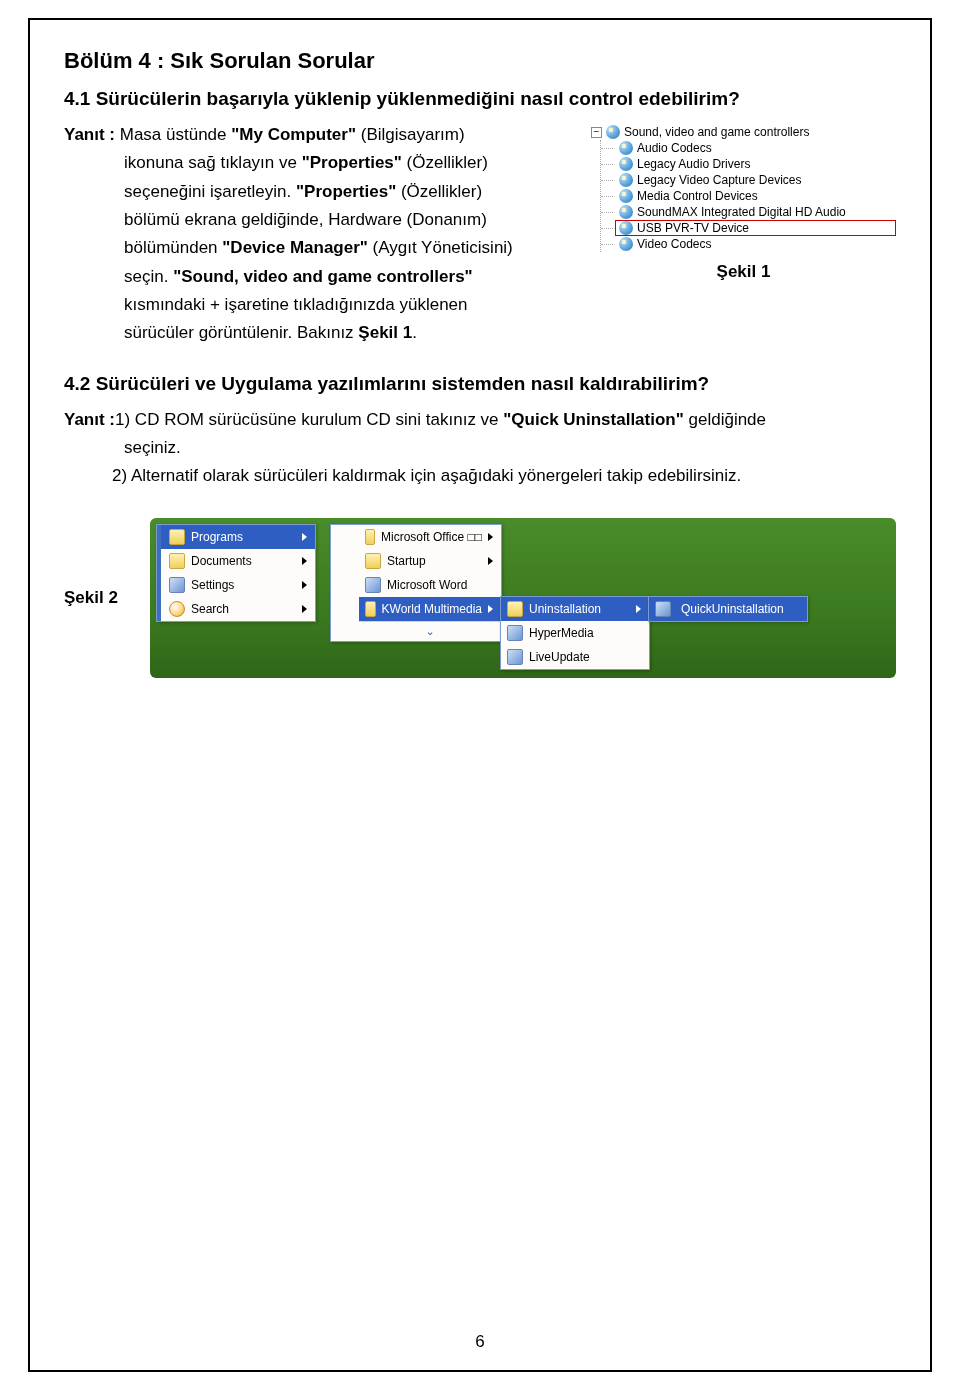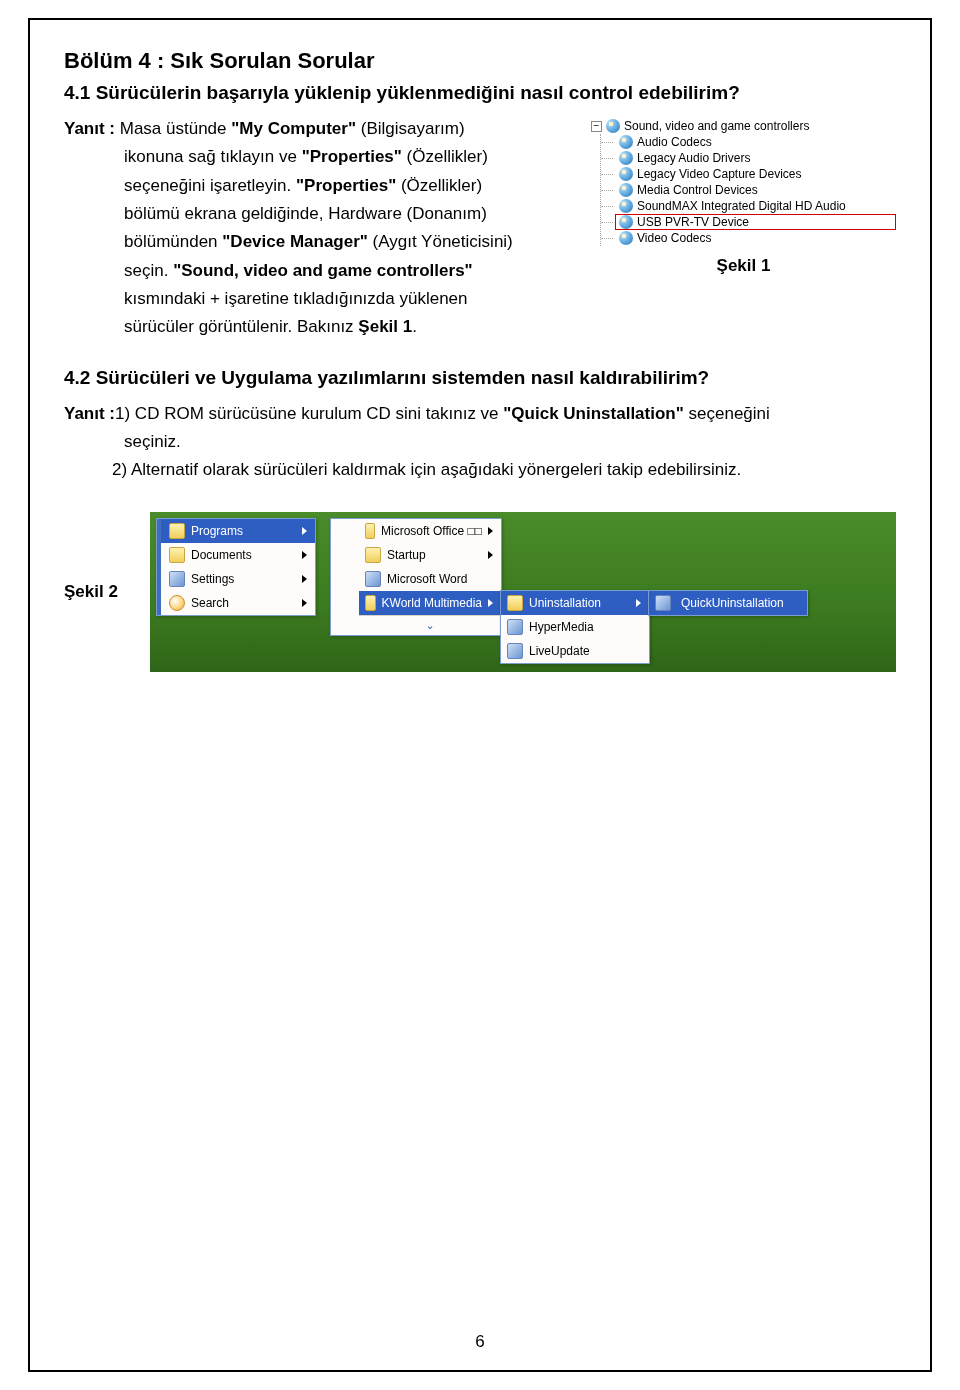--- a/index.html
+++ b/index.html
@@ -17,21 +17,21 @@
     top: 18px;
     left: 28px;
     right: 28px;
     bottom: 18px;
     border: 2px solid #000;
     padding: 28px 34px 0 34px;
   }
   h2.section-title {
     font-size: 22px;
     font-weight: bold;
-    margin-bottom: 8px;
+    margin-bottom: 14px;
   }
   h3.subsection-title {
     font-size: 19px;
     font-weight: bold;
     margin-bottom: 12px;
   }
   .row {
     display: flex;
     flex-direction: row;
     align-items: flex-start;
@@ -132,20 +132,21 @@
     flex: 0 0 70px;
   }
   .startmenu {
     flex: 1 1 auto;
     height: 160px;
     background: linear-gradient(#4a8b2a, #3b7a1f 60%, #2f6518);
     position: relative;
     font-family: Tahoma, Arial, sans-serif;
     font-size: 12px;
     overflow: hidden;
+    border-radius: 6px;
   }
   .panel {
     position: absolute;
     background: #fdfcfa;
     border: 1px solid #7a9ccf;
     box-shadow: 1px 1px 3px rgba(0,0,0,0.25);
   }
   .panel .pi {
     display: flex;
     align-items: center;
@@ -271,21 +272,21 @@
           </div>
       </div>
       <div class="fig-caption">Şekil 1</div>
     </div>
   </div>
 
   <div class="sec42">
     <h3 class="subsection-title">4.2 Sürücüleri ve Uygulama yazılımlarını sistemden nasıl kaldırabilirim?</h3>
     <div class="answer-block">
       <p>
-        <b>Yanıt :</b><span>1) CD ROM sürücüsüne kurulum CD sini takınız ve </span><b>"Quick Uninstallation"</b><span> seçeneğini</span>
+        <b>Yanıt :</b><span>1) CD ROM sürücüsüne kurulum CD sini takınız ve </span><b>"Quick Uninstallation"</b><span> geldiğinde</span>
       </p>
       <p class="indent">seçiniz.</p>
       <p style="padding-left:48px;">2) Alternatif olarak sürücüleri kaldırmak için aşağıdaki yönergeleri takip edebilirsiniz.</p>
     </div>
   </div>
 
   <div class="fig2-area">
     <div class="fig2-caption">Şekil 2</div>
     <div class="startmenu">
 

